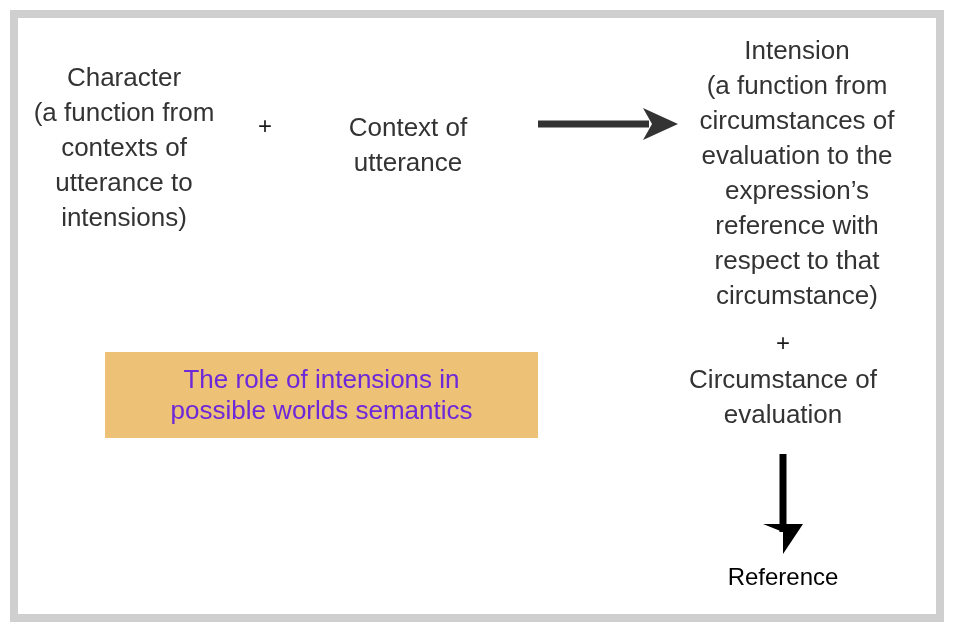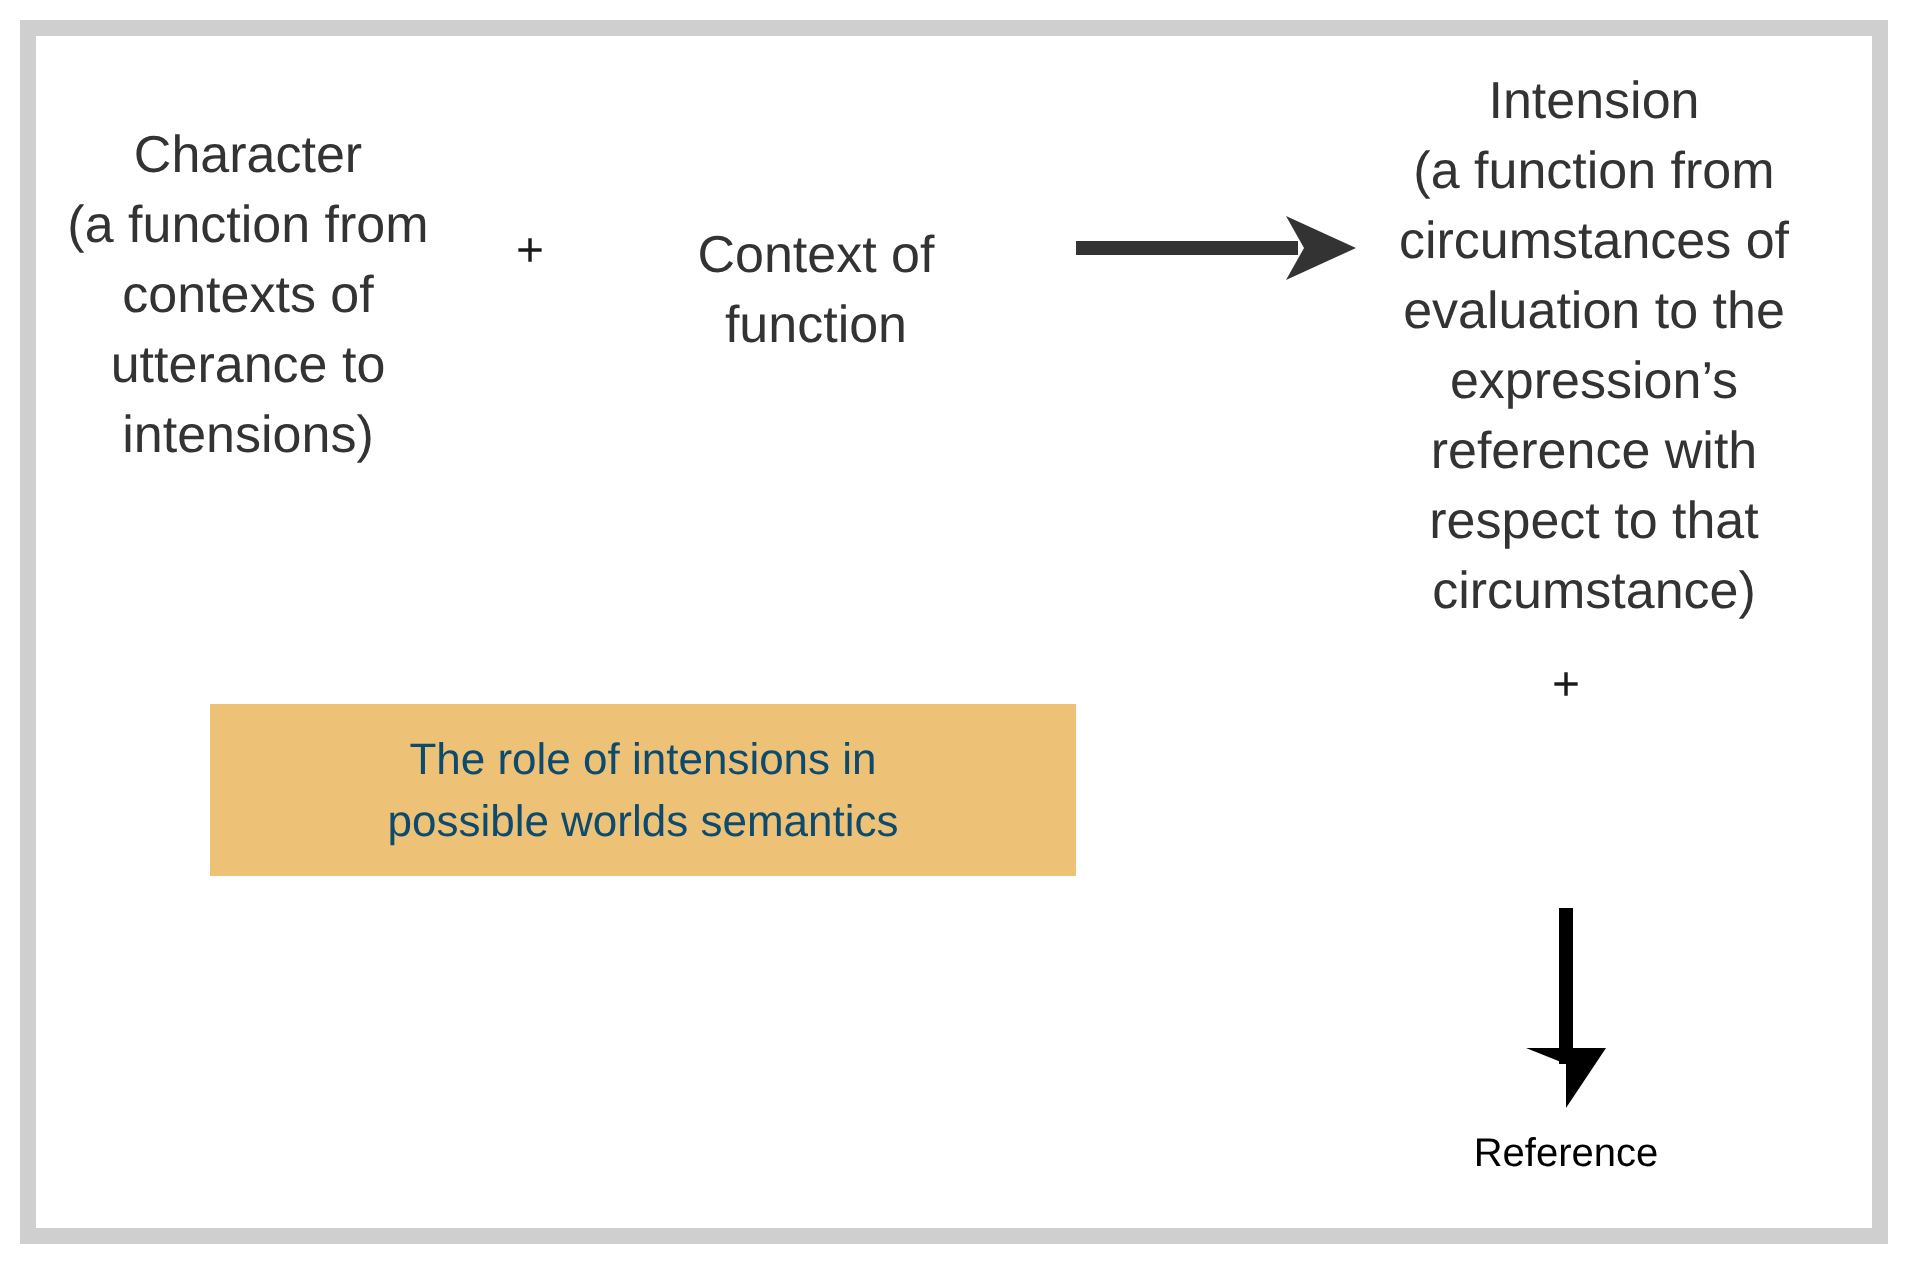--- a/index.html
+++ b/index.html
@@ -117,39 +117,39 @@
     width: 56px;
     height: 104px;
   }
 
   
   #reference-node {
     left: 663px;
     top: 562px;
     width: 240px;
     color: #000000;
-    font-size: 20px;
+    font-size: 24px;
     line-height: 30px;
   }
 
   
   #caption-box {
     position: absolute;
     left: 105px;
     top: 352px;
     width: 433px;
     height: 86px;
     background: #edc176;
     display: flex;
     align-items: center;
     justify-content: center;
   }
   #caption-text {
-    color: #0c4a6e;
-    font-size: 22px;
+    color: #6d28d9;
+    font-size: 26px;
     line-height: 31px;
     text-align: center;
     white-space: pre-line;
     padding: 0 10px;
   }
 </style>
 </head>
 <body>
 
 <div id="figure">
@@ -160,38 +160,40 @@
 
     <div class="node" id="character-node">Character
 (a function from
 contexts of
 utterance to
 intensions)</div>
 
     <div class="plus" id="plus-character-context">+</div>
 
     <div class="node" id="context-node">Context of
-function</div>
+utterance</div>
 
     <svg id="arrow-right" viewBox="0 0 144 40">
       <line x1="2" y1="20" x2="113" y2="20" stroke="#333333" stroke-width="7"></line>
       <polygon points="107,4 142,20 107,36 116,20" fill="#333333"></polygon>
     </svg>
 
     <div class="node" id="intension-node">Intension
 (a function from
 circumstances of
 evaluation to the
 expression’s
 reference with
 respect to that
 circumstance)</div>
 
     <div class="plus" id="plus-intension-circumstance">+</div>
 
+    <div class="node" id="circumstance-node">Circumstance of
+evaluation</div>
 
     <svg id="arrow-down" viewBox="0 0 56 104">
       <line x1="28" y1="2" x2="28" y2="80" stroke="#000000" stroke-width="7"></line>
       <polygon points="8,72 48,72 28,102 28,80" fill="#000000"></polygon>
     </svg>
 
     <div class="node" id="reference-node">Reference</div>
 
     <div id="caption-box">
       <div id="caption-text">The role of intensions in

